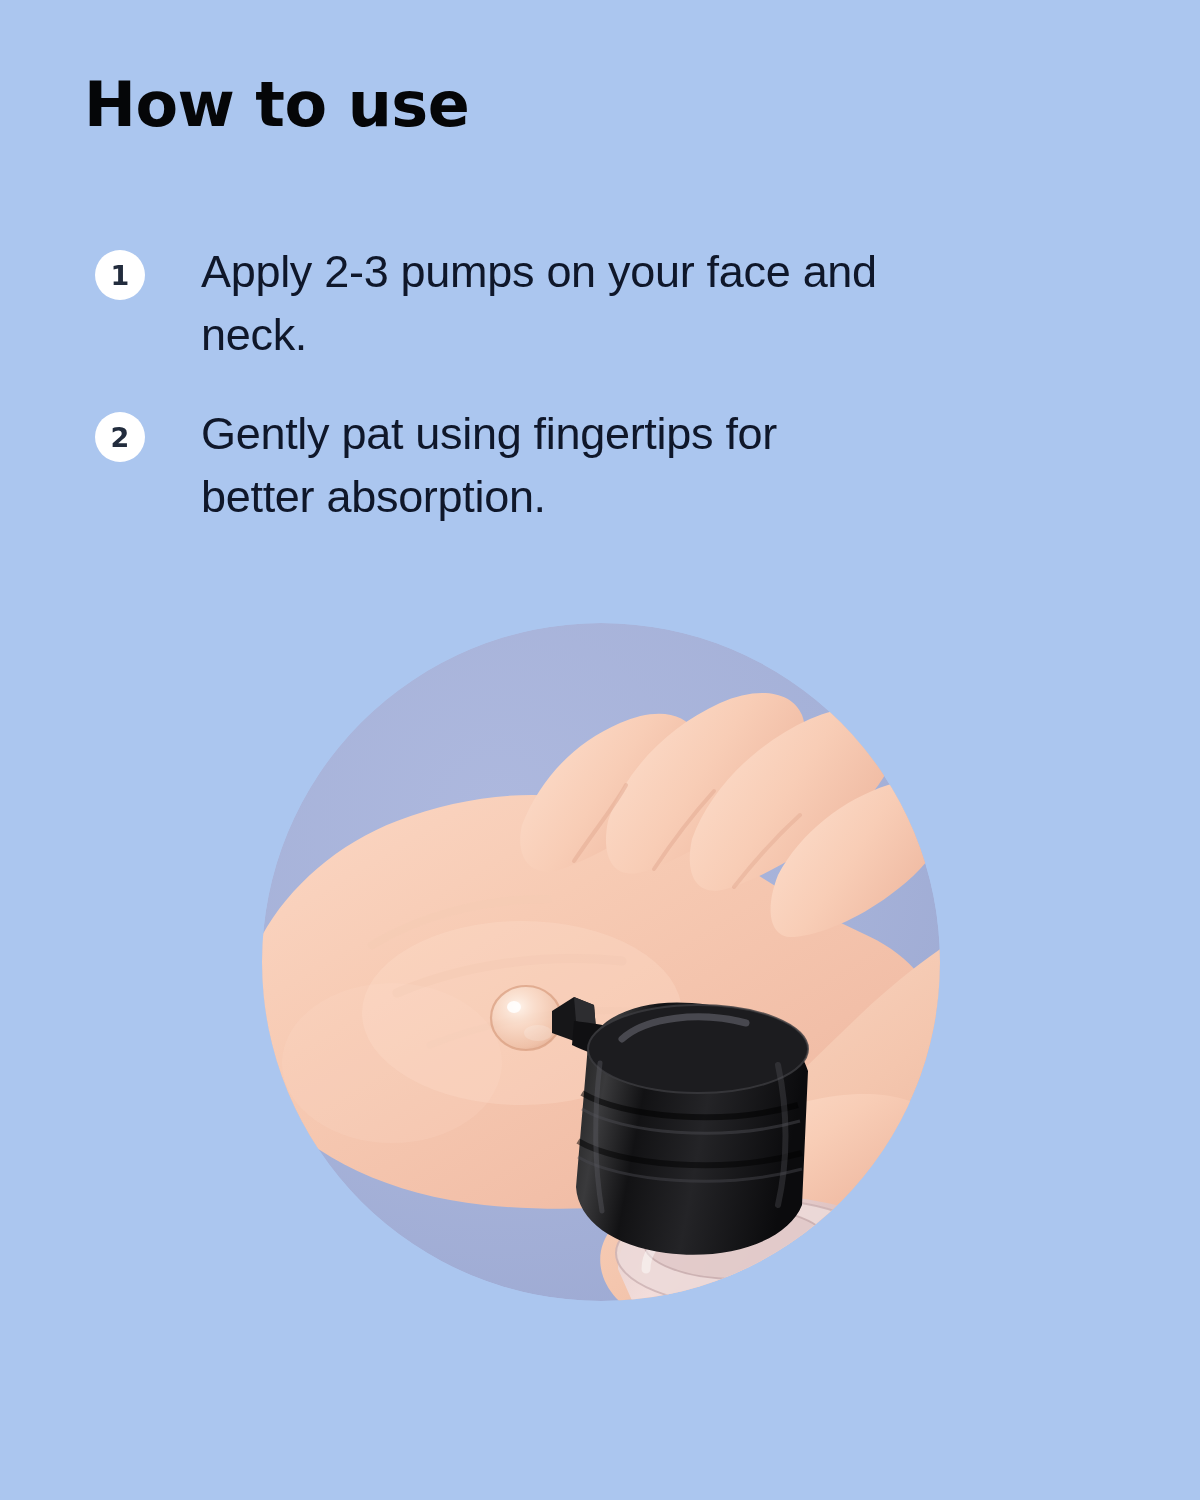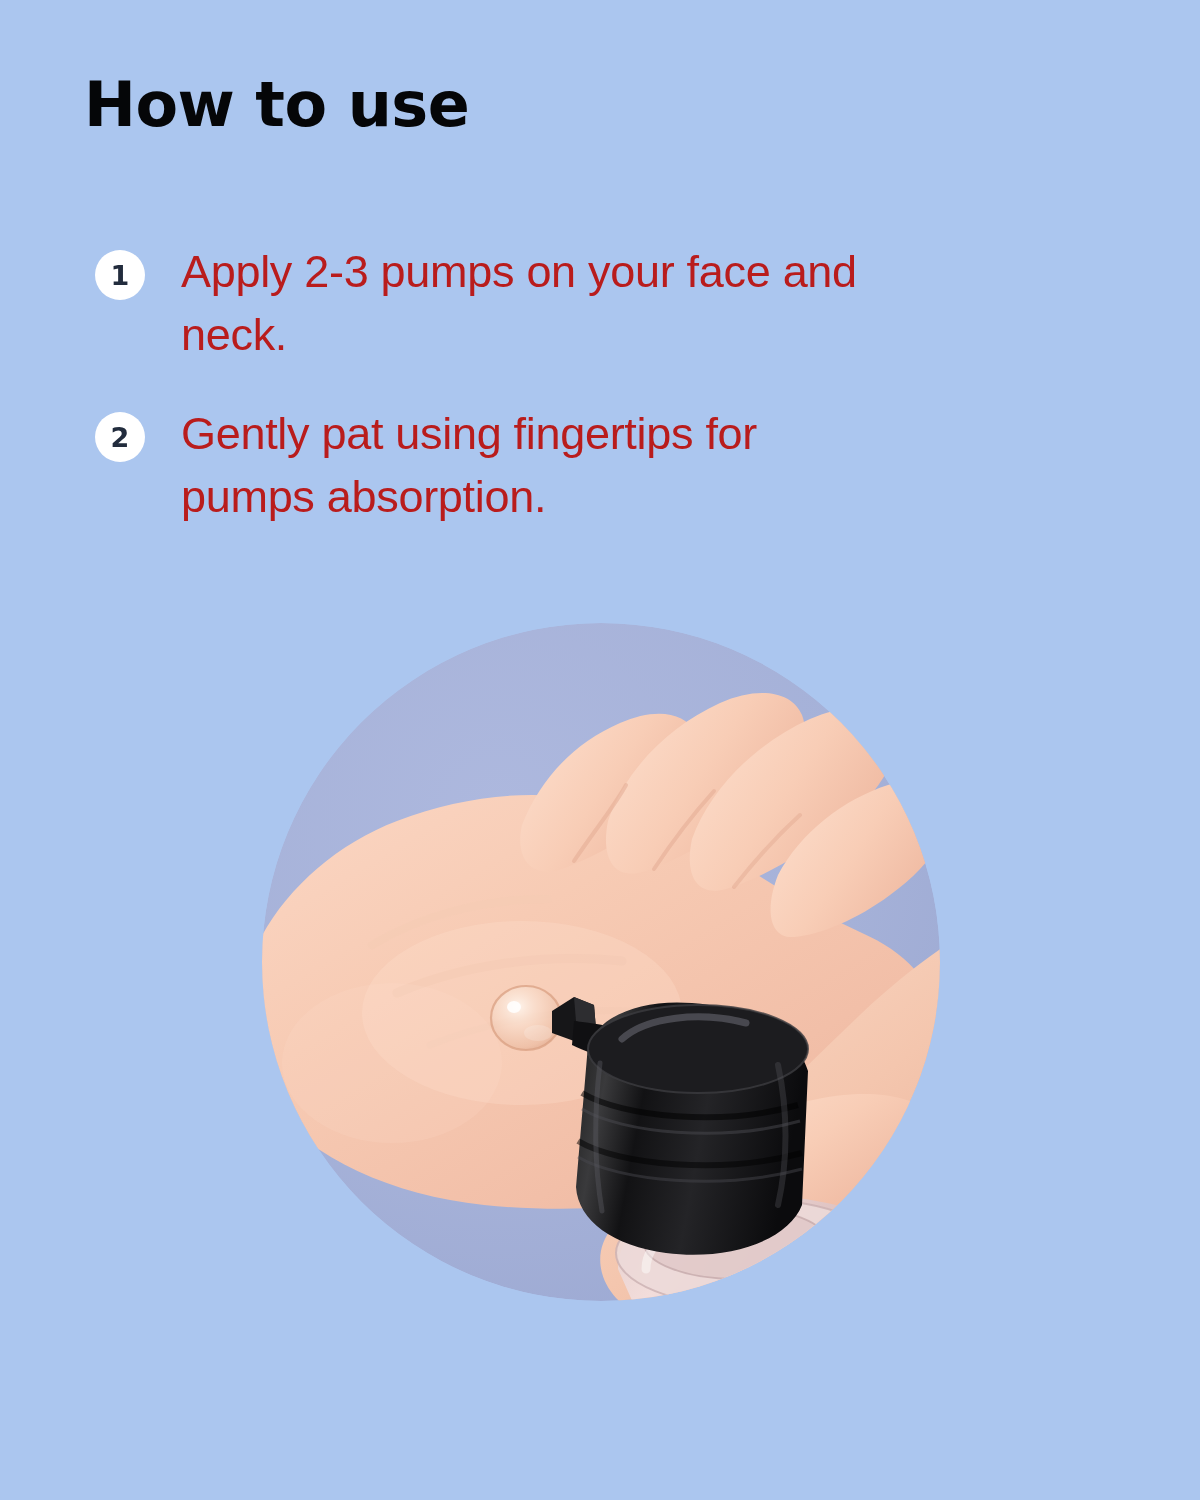--- a/index.html
+++ b/index.html
@@ -58,24 +58,24 @@
     color: #222c3d;
     font-size: 27px;
     font-weight: 600;
     display: flex;
     align-items: center;
     justify-content: center;
     margin-top: 10px;
     font-family: "DejaVu Sans", sans-serif;
   }
   .step-text {
-    margin-left: 36px;
+    margin-left: 56px;
     font-size: 45px;
     line-height: 1.40;
-    color: #b91c1c;
+    color: #0f172a;
     font-weight: 400;
     letter-spacing: -0.3px;
     max-width: 700px;
   }
 
   
   .photo-wrap {
     position: absolute;
     left: 262px;
     top: 623px;
@@ -118,21 +118,21 @@
 
   <div class="steps">
 
     <div class="step">
       <div class="badge">1</div>
       <div class="step-text">Apply 2-3 pumps on your face and neck.</div>
     </div>
 
     <div class="step">
       <div class="badge">2</div>
-      <div class="step-text">Gently pat using fingertips for pumps absorption.</div>
+      <div class="step-text">Gently pat using fingertips for better absorption.</div>
     </div>
 
   </div>
 
   <div class="photo-wrap">
     <div class="photo-clip">
       <svg class="photo-svg" viewBox="0 0 760 760">
         <defs>
           <clipPath id="circleMask">
             <circle cx="379" cy="369" r="339"></circle>

